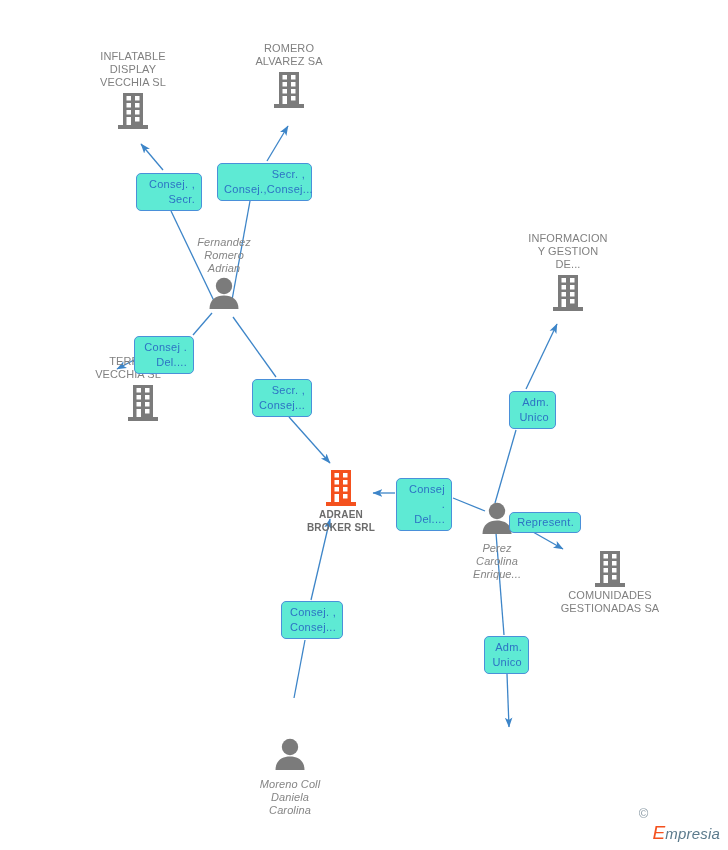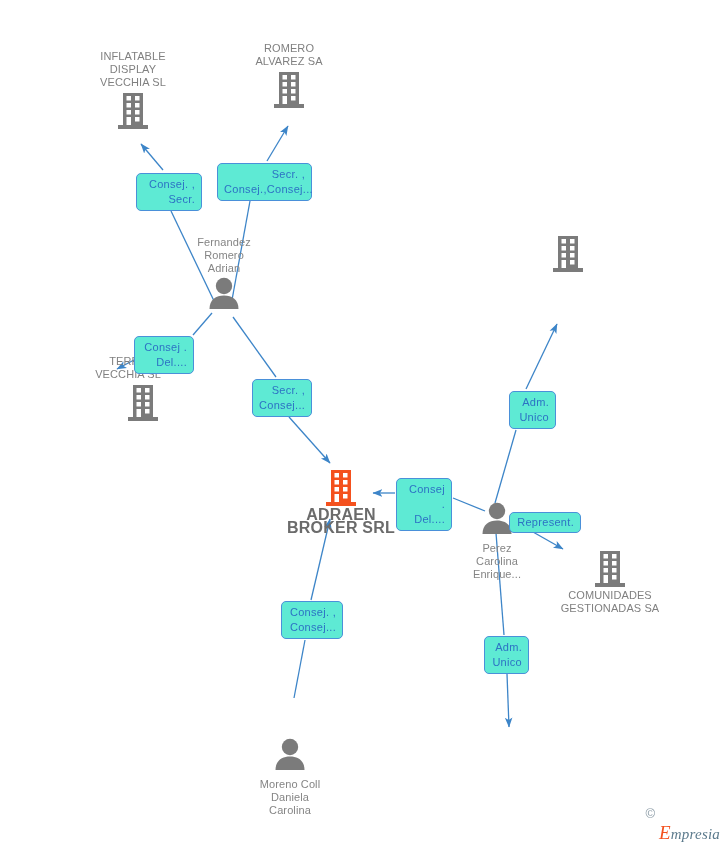--- a/index.html
+++ b/index.html
@@ -39,25 +39,26 @@
     display: block;
     font-size: 11px;
     color: #808080;
     line-height: 13px;
     letter-spacing: 0.1px;
     white-space: pre-line;
   }
   .node.company-focus .node-label {
     color: #6b6b6b;
     font-weight: bold;
-    font-size: 16px;
+    font-size: 10px;
     letter-spacing: 0.2px;
   }
   .node.person .node-label {
     color: #858585;
+    font-style: italic;
   }
   .node.label-above .icon-wrap {
     order: 2;
   }
   .node.label-above {
     display: flex;
     flex-direction: column;
   }
   .node.label-above .node-label {
     order: 1;
@@ -84,21 +85,21 @@
     display: flex;
     align-items: center;
     gap: 4px;
     font-size: 15px;
   }
   #watermark .copy {
     color: #8a9aa5;
     font-size: 13px;
   }
   #watermark .brand {
-    font-family: Liberation Serif, serif;
+    font-family: Liberation Sans, sans-serif;
     font-style: italic;
     font-size: 15px;
     color: #5b7a8c;
     letter-spacing: 0.2px;
     margin-top: 39px;
   }
   #watermark .brand .cap {
     color: #f4511e;
     font-size: 19px;
   }
@@ -224,20 +225,23 @@
         <rect x="11.5" y="21" width="4.5" height="4.5" fill="#ffffff"></rect>
         <rect x="20" y="21" width="4.5" height="4.5" fill="#ffffff"></rect>
         <rect x="11.5" y="28" width="4.5" height="8" fill="#ffffff"></rect>
         <rect x="20" y="28" width="4.5" height="4.5" fill="#ffffff"></rect>
         <rect x="3" y="36" width="30" height="4" fill="#7b7b7b"></rect>
       </svg>
     </span>
   </div>
 
   <div class="node company label-above" style="left:568px; top:232px;">
+    <span class="node-label">INFORMACION
+Y GESTION
+DE...</span>
     <span class="icon-wrap">
       <svg width="36" height="42" viewBox="0 0 36 42">
         <rect x="8" y="4" width="20" height="32" fill="#7b7b7b"></rect>
         <rect x="11.5" y="7" width="4.5" height="4.5" fill="#ffffff"></rect>
         <rect x="20" y="7" width="4.5" height="4.5" fill="#ffffff"></rect>
         <rect x="11.5" y="14" width="4.5" height="4.5" fill="#ffffff"></rect>
         <rect x="20" y="14" width="4.5" height="4.5" fill="#ffffff"></rect>
         <rect x="11.5" y="21" width="4.5" height="4.5" fill="#ffffff"></rect>
         <rect x="20" y="21" width="4.5" height="4.5" fill="#ffffff"></rect>
         <rect x="11.5" y="28" width="4.5" height="8" fill="#ffffff"></rect>

